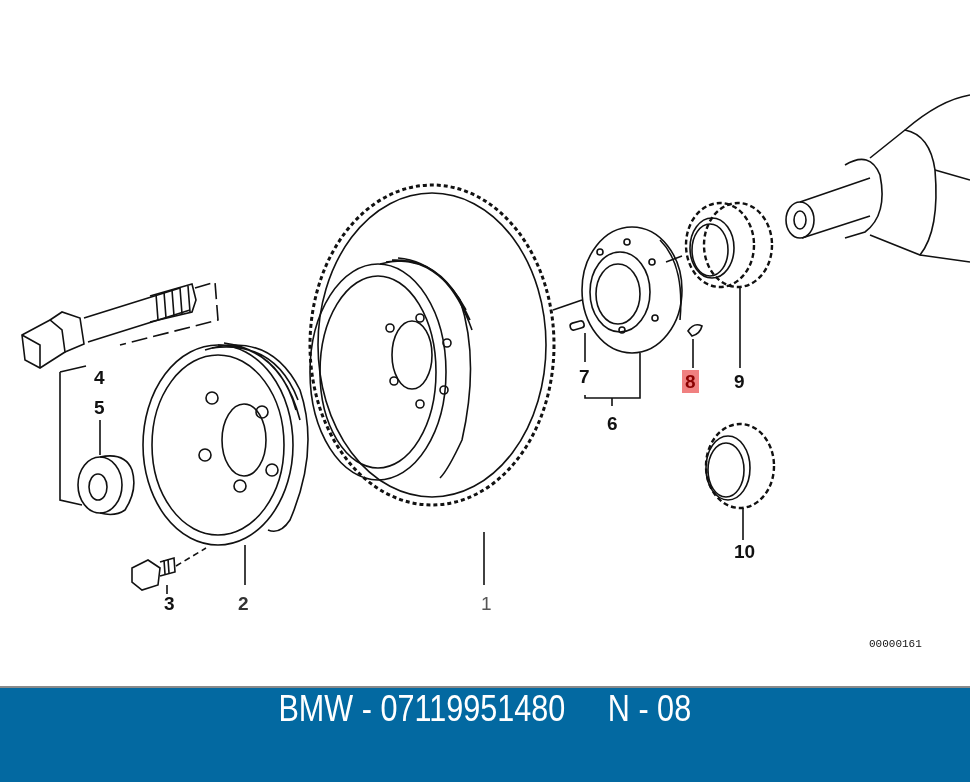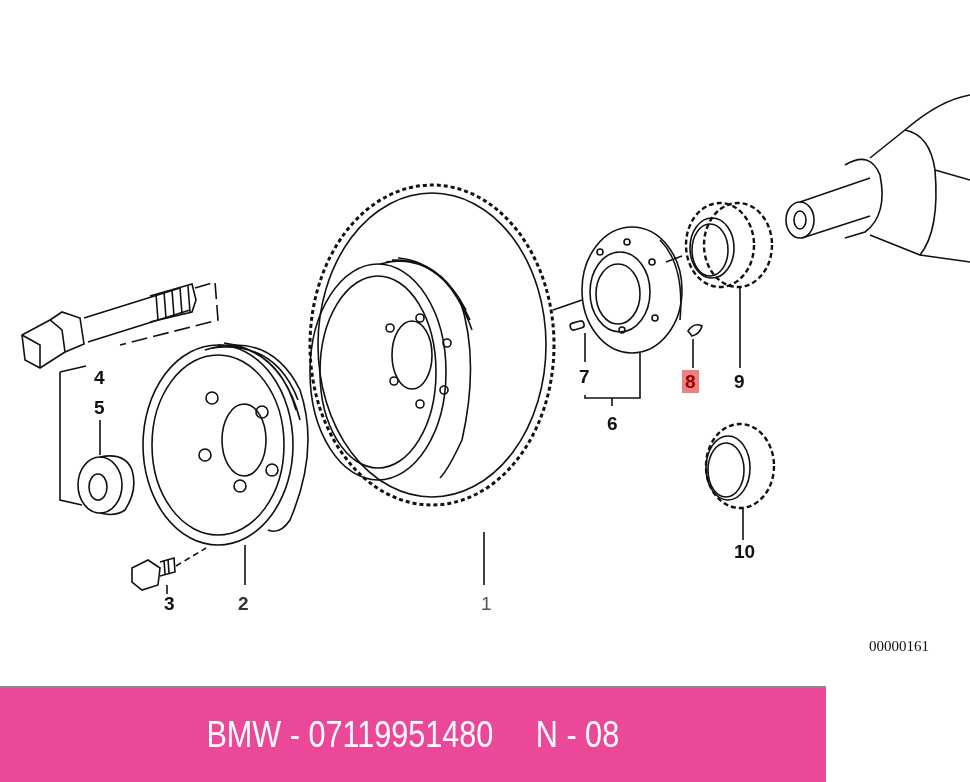--- a/index.html
+++ b/index.html
@@ -2,23 +2,23 @@
 <html><head>
   <meta charset="utf-8">
   <style>
     html, body { margin: 0; padding: 0; background: #ffffff; }
     body { width: 970px; height: 782px; position: relative; overflow: hidden; font-family: "Liberation Sans", sans-serif; }
     .diagram { position: absolute; left: 0; top: 0; width: 970px; height: 686px; background: #ffffff; }
     .diagram svg { position: absolute; left: 0; top: 0; }
     .label { position: absolute; font-family: "Liberation Sans", sans-serif; font-weight: bold; font-size: 19px; color: #111; line-height: 1; }
     .label.light { font-weight: normal; color: #555; }
     .label.highlight { background: #f08080; color: #8b0000; padding: 2px 3px; }
-    .figure-id { position: absolute; left: 855px; top: 638px; font-size: 15px; color: #111; font-family: Liberation Serif, serif; padding-left: 14px; }
+    .figure-id { position: absolute; left: 855px; top: 638px; font-size: 11px; color: #111; font-family: Liberation Mono, monospace; padding-left: 14px; }
     .watermark { position: absolute; left: 315px; top: 485px; font-family: "Liberation Sans", sans-serif; font-size: 168px; color: transparent; -webkit-text-stroke: 1.5px #d8d8d8; letter-spacing: -4px; line-height: 1; white-space: nowrap; }
-    .footer { position: absolute; left: 0; top: 686px; width: 826px; height: 96px; background: #ec4899; border-top: 2px solid #8a8a8a; box-sizing: border-box; display: flex; align-items: center; justify-content: center; }
+    .footer { position: absolute; left: 0; top: 686px; width: 970px; height: 96px; background: #0369a1; border-top: 2px solid #8a8a8a; box-sizing: border-box; display: flex; justify-content: center; }
     .footer-text { color: #ffffff; font-family: "Liberation Sans", sans-serif; font-size: 36px; letter-spacing: 0px; transform: scaleX(0.85); white-space: pre; }
   </style>
 </head>
 <body>
 
 <div class="diagram">
   <svg width="970" height="686" viewBox="0 0 970 686">
     <defs>
       <pattern id="teeth" width="10" height="10" patternUnits="userSpaceOnUse"></pattern>
     </defs>

